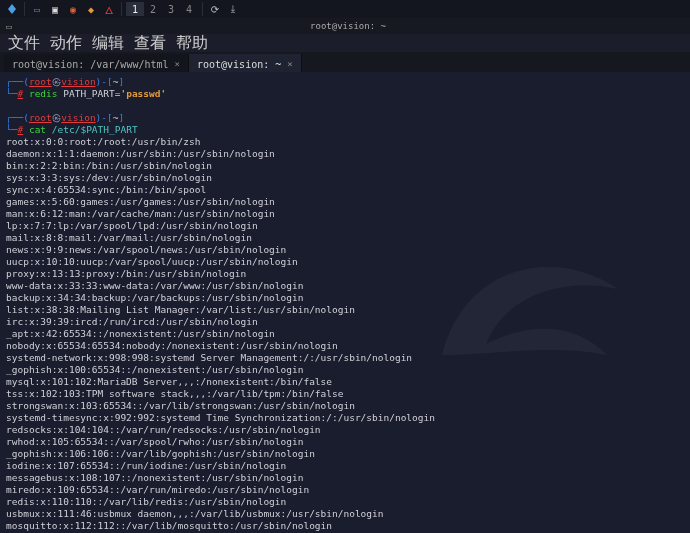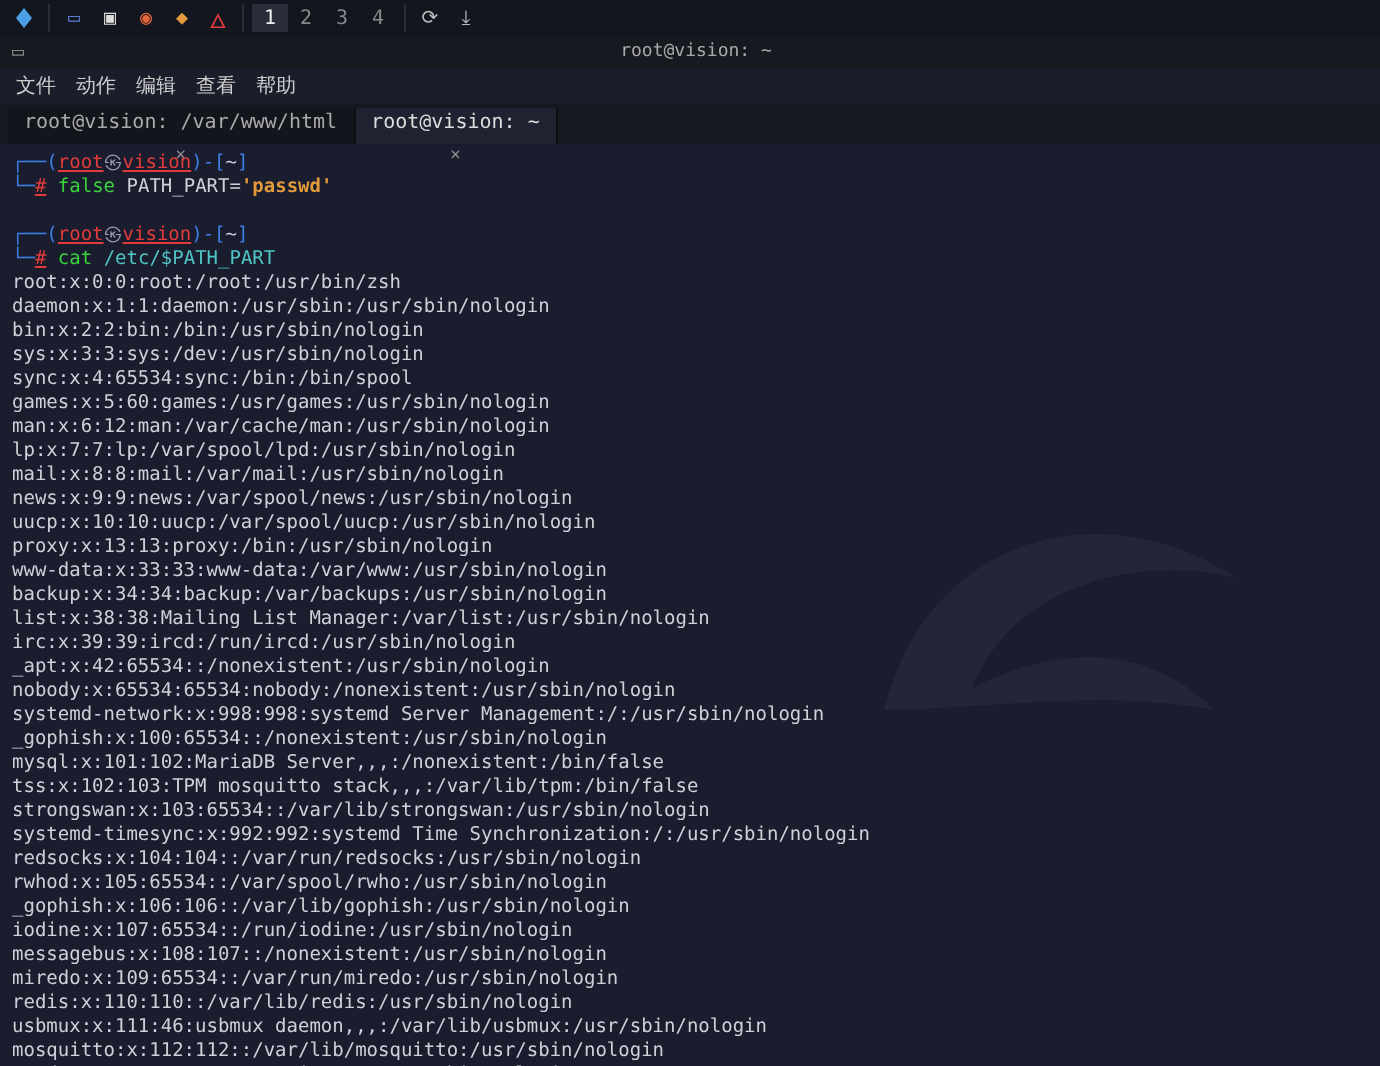--- a/index.html
+++ b/index.html
@@ -48,21 +48,21 @@
   .titlebar-center {
     flex: 1; text-align: center; font-size: 9px; color: #aaa;
   }
   .menubar {
     height: 18px;
     background: #1b1e2a;
     display: flex;
     align-items: center;
     padding: 0 8px;
     gap: 10px;
-    font-size: 10px;
+    font-size: 16px;
     color: #ccc;
   }
   .menubar span { cursor: pointer; }
   .tabsbar {
     height: 20px;
     background: #16181f;
     display: flex;
     align-items: flex-end;
     padding-left: 4px;
   }
@@ -70,21 +70,20 @@
     height: 18px;
     padding: 2px 8px 0 8px;
     background: #13151c;
     color: #aaa;
     font-size: 10px;
     display: flex;
     align-items: center;
     gap: 6px;
     border-right: 1px solid #0e0f14;
     cursor: pointer;
-    flex-direction: column;
   }
   .tab.active { background: #1f2230; color: #ddd; }
   .tab .x { color: #888; font-size: 9px; cursor: pointer; }
   .term {
     padding: 4px 6px 6px 6px;
     line-height: 12px;
     font-size: 9.5px;
     white-space: pre;
     overflow: hidden;
     letter-spacing: 0;
@@ -145,21 +144,21 @@
       <span>root@vision: /var/www/html</span>
       <span class="x">×</span>
     </div>
     <div class="tab active">
       <span>root@vision: ~</span>
       <span class="x">×</span>
     </div>
   </div>
 
 <div class="term" id="term"><span class="c-blue">┌──(</span><span class="c-red">root</span><span class="c-gray">㉿</span><span class="c-red">vision</span><span class="c-blue">)-[</span><span class="c-white">~</span><span class="c-blue">]</span>
-<span class="c-blue">└─</span><span class="c-red">#</span> <span class="c-green">false</span><span class="c-white"> PATH_PART=</span><span class="c-orange">'passwd'</span>
+<span class="c-blue">└─</span><span class="c-red">#</span> <span class="c-green">redis</span><span class="c-white"> PATH_PART=</span><span class="c-orange">'passwd'</span>
 
 <span class="c-blue">┌──(</span><span class="c-red">root</span><span class="c-gray">㉿</span><span class="c-red">vision</span><span class="c-blue">)-[</span><span class="c-white">~</span><span class="c-blue">]</span>
 <span class="c-blue">└─</span><span class="c-red">#</span> <span class="c-green">cat</span><span class="c-cyan"> /etc/$PATH_PART</span>
 <span class="c-white">root:x:0:0:root:/root:/usr/bin/zsh</span>
 <span class="c-white">daemon:x:1:1:daemon:/usr/sbin:/usr/sbin/nologin</span>
 <span class="c-white">bin:x:2:2:bin:/bin:/usr/sbin/nologin</span>
 <span class="c-white">sys:x:3:3:sys:/dev:/usr/sbin/nologin</span>
 <span class="c-white">sync:x:4:65534:sync:/bin:/bin/spool</span>
 <span class="c-white">games:x:5:60:games:/usr/games:/usr/sbin/nologin</span>
 <span class="c-white">man:x:6:12:man:/var/cache/man:/usr/sbin/nologin</span>
@@ -170,21 +169,21 @@
 <span class="c-white">proxy:x:13:13:proxy:/bin:/usr/sbin/nologin</span>
 <span class="c-white">www-data:x:33:33:www-data:/var/www:/usr/sbin/nologin</span>
 <span class="c-white">backup:x:34:34:backup:/var/backups:/usr/sbin/nologin</span>
 <span class="c-white">list:x:38:38:Mailing List Manager:/var/list:/usr/sbin/nologin</span>
 <span class="c-white">irc:x:39:39:ircd:/run/ircd:/usr/sbin/nologin</span>
 <span class="c-white">_apt:x:42:65534::/nonexistent:/usr/sbin/nologin</span>
 <span class="c-white">nobody:x:65534:65534:nobody:/nonexistent:/usr/sbin/nologin</span>
 <span class="c-white">systemd-network:x:998:998:systemd Server Management:/:/usr/sbin/nologin</span>
 <span class="c-white">_gophish:x:100:65534::/nonexistent:/usr/sbin/nologin</span>
 <span class="c-white">mysql:x:101:102:MariaDB Server,,,:/nonexistent:/bin/false</span>
-<span class="c-white">tss:x:102:103:TPM mosquitto stack,,,:/var/lib/tpm:/bin/false</span>
+<span class="c-white">tss:x:102:103:TPM software stack,,,:/var/lib/tpm:/bin/false</span>
 <span class="c-white">strongswan:x:103:65534::/var/lib/strongswan:/usr/sbin/nologin</span>
 <span class="c-white">systemd-timesync:x:992:992:systemd Time Synchronization:/:/usr/sbin/nologin</span>
 <span class="c-white">redsocks:x:104:104::/var/run/redsocks:/usr/sbin/nologin</span>
 <span class="c-white">rwhod:x:105:65534::/var/spool/rwho:/usr/sbin/nologin</span>
 <span class="c-white">_gophish:x:106:106::/var/lib/gophish:/usr/sbin/nologin</span>
 <span class="c-white">iodine:x:107:65534::/run/iodine:/usr/sbin/nologin</span>
 <span class="c-white">messagebus:x:108:107::/nonexistent:/usr/sbin/nologin</span>
 <span class="c-white">miredo:x:109:65534::/var/run/miredo:/usr/sbin/nologin</span>
 <span class="c-white">redis:x:110:110::/var/lib/redis:/usr/sbin/nologin</span>
 <span class="c-white">usbmux:x:111:46:usbmux daemon,,,:/var/lib/usbmux:/usr/sbin/nologin</span>

